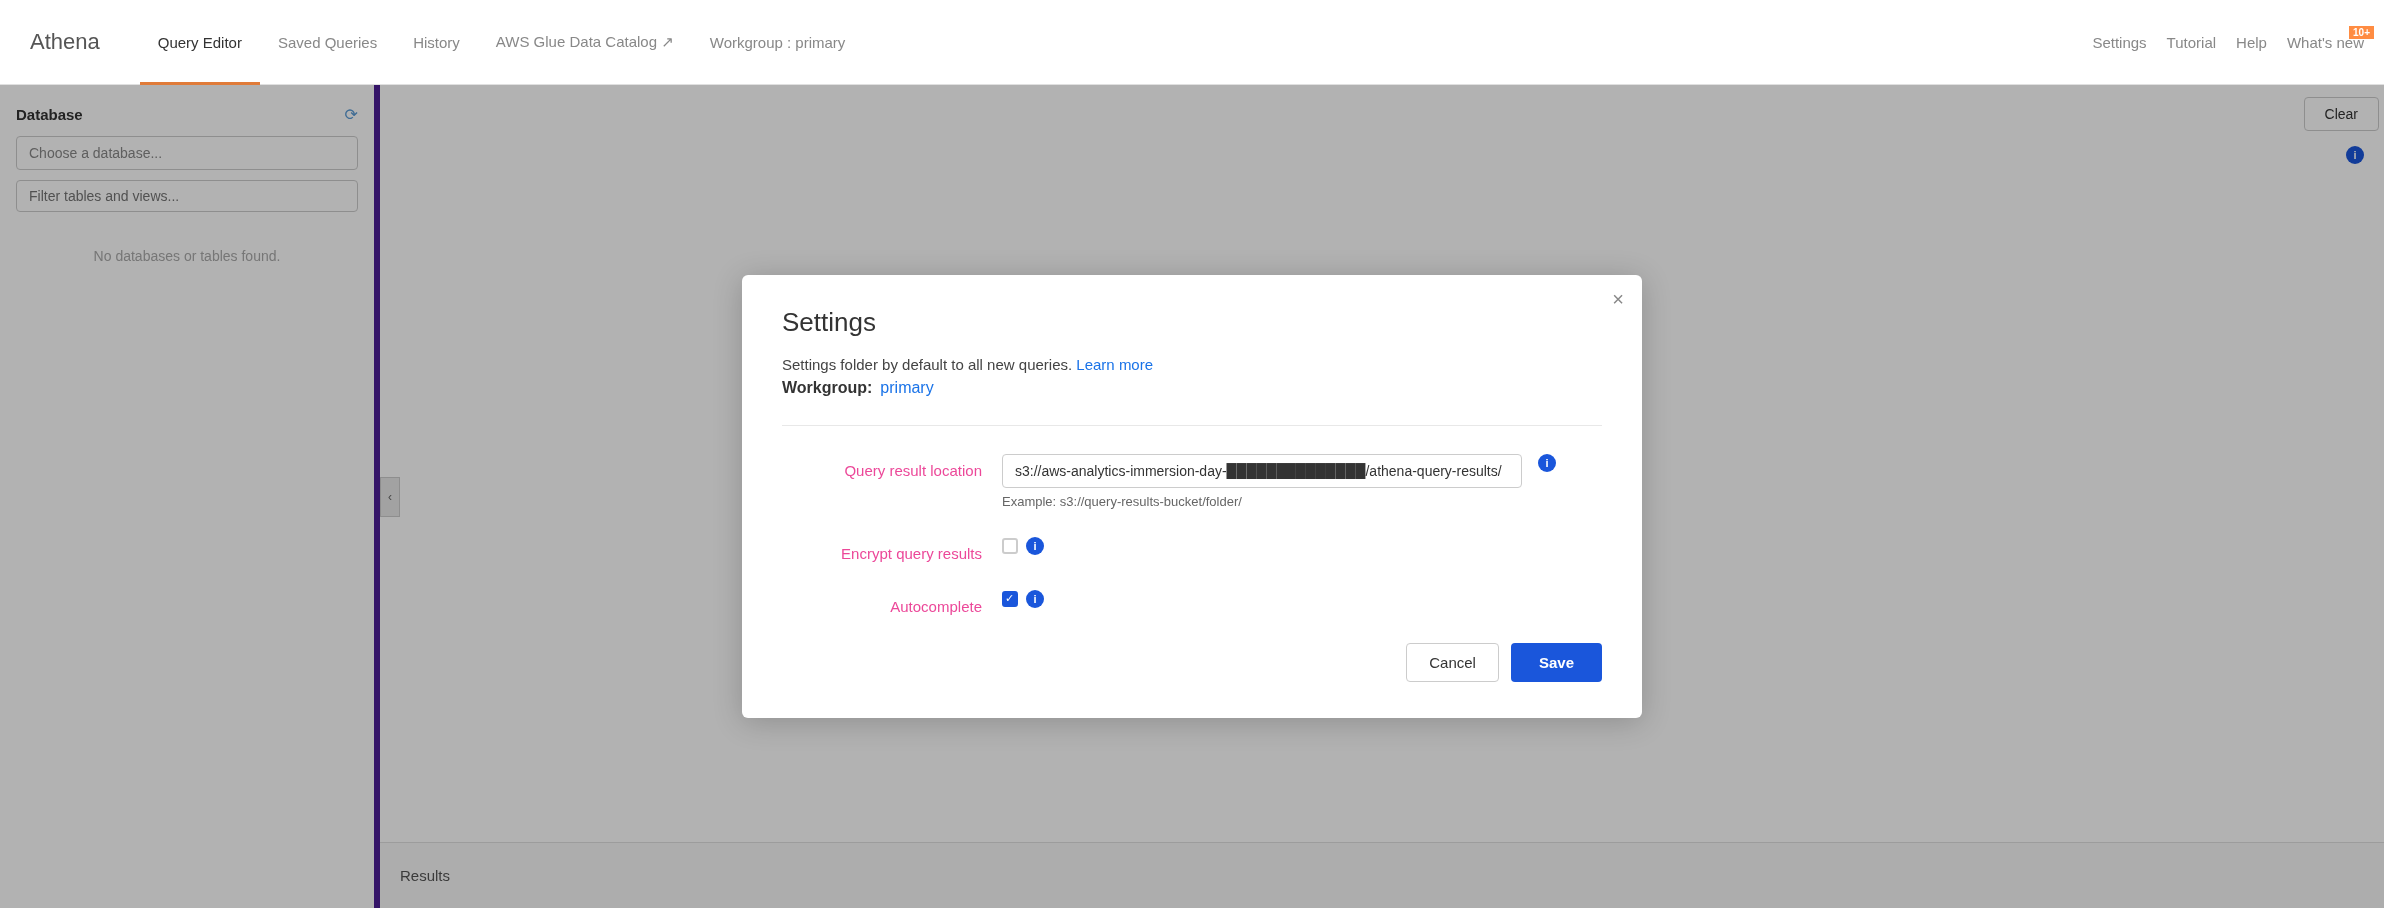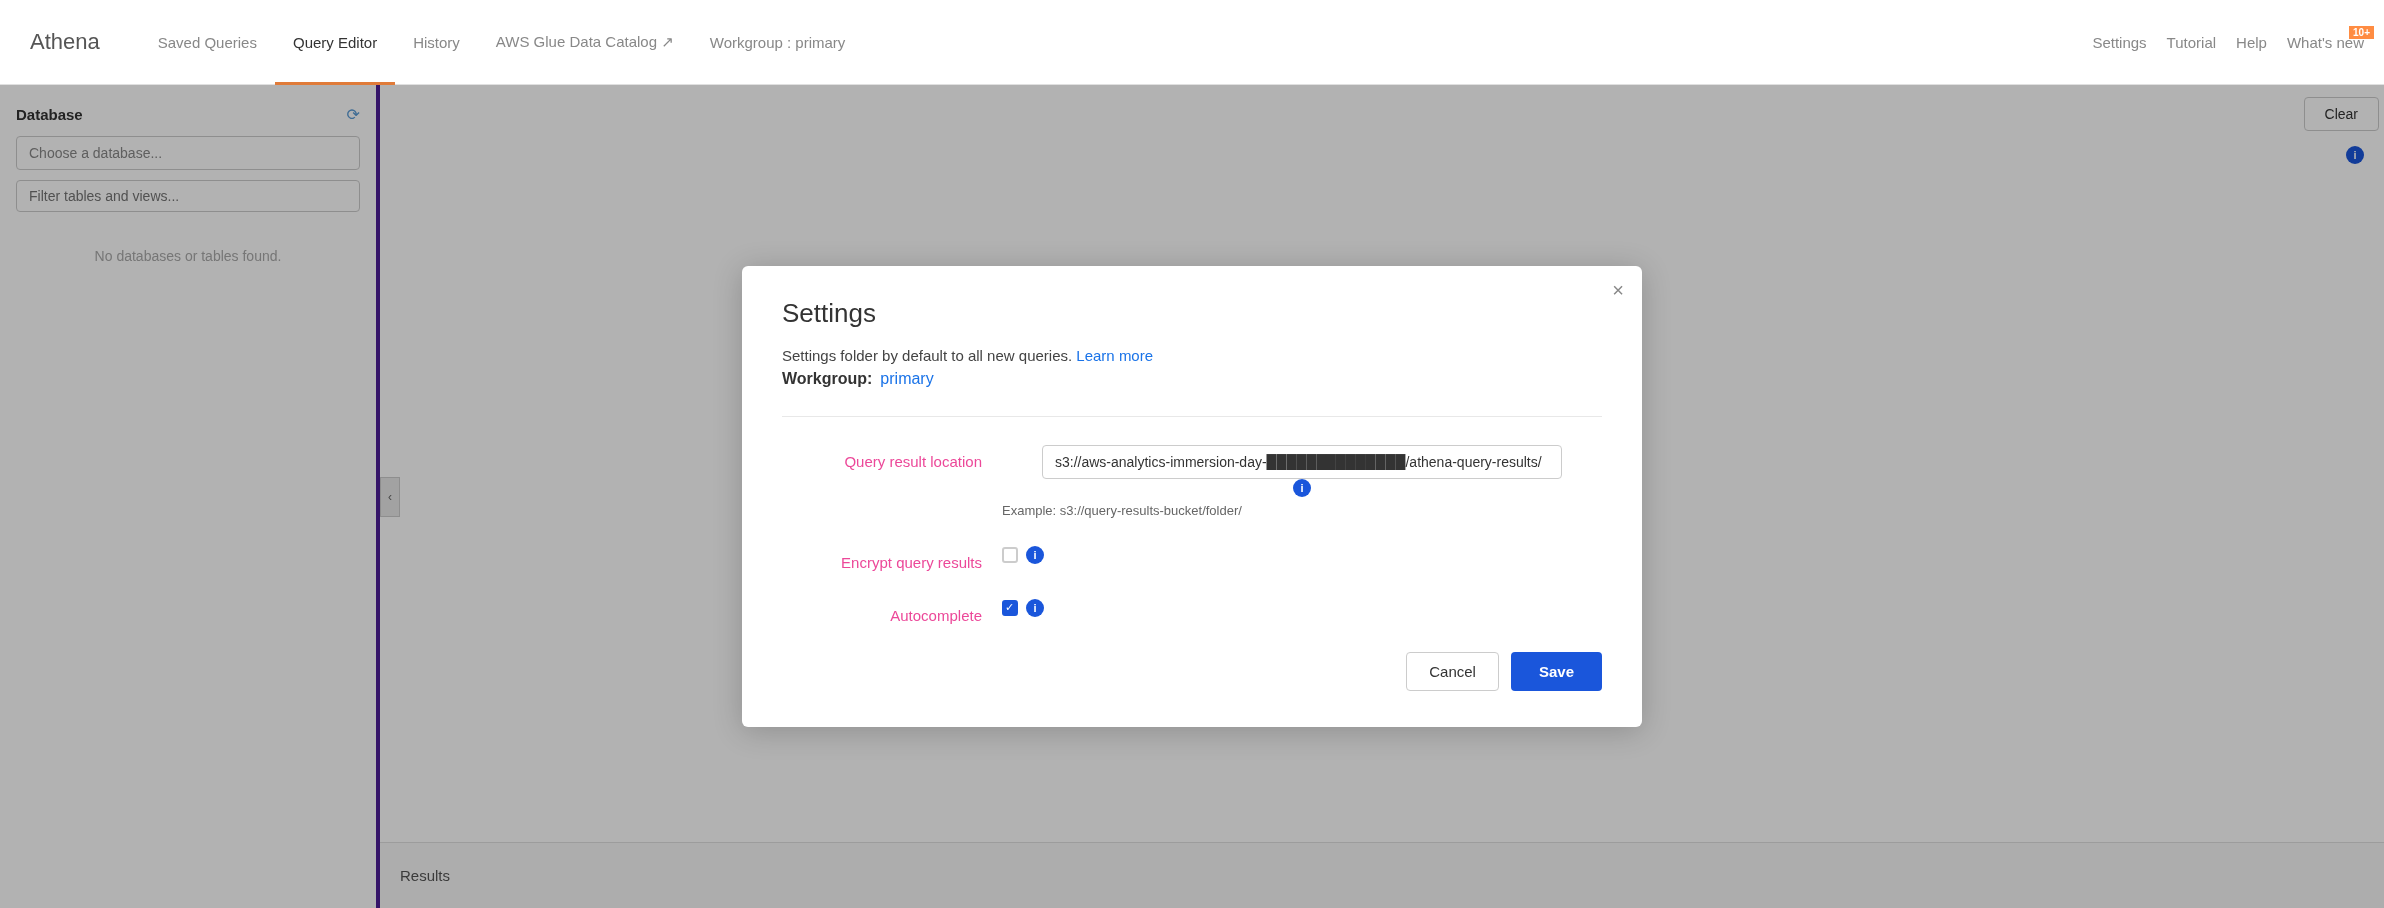--- a/index.html
+++ b/index.html
@@ -83,21 +83,21 @@
     .main-layout {
       display: flex;
       height: calc(908px - 85px);
       position: relative;
     }
 
     
     .sidebar {
       width: 380px;
       background: #fff;
-      border-right: 4px solid #4c1d95;
+      border-right: 6px solid #4c1d95;
       padding: 20px 16px;
       flex-shrink: 0;
     }
     .sidebar-section-header {
       display: flex;
       align-items: center;
       justify-content: space-between;
       margin-bottom: 12px;
     }
     .sidebar-section-title {
@@ -287,23 +287,21 @@
       text-align: right;
     }
     .modal-field-content {
       flex: 1;
       display: flex;
       flex-direction: column;
       gap: 6px;
     }
     .modal-input-row {
       display: flex;
-      align-items: center;
-      gap: 0;
-      flex-direction: column;
+      gap: 16px;
     }
     .modal-input {
       width: 520px;
       padding: 8px 12px;
       border: 1px solid #ccc;
       border-radius: 4px;
       font-size: 14px;
       color: #333;
     }
     .modal-example {
@@ -376,25 +374,25 @@
       font-weight: 600;
       cursor: pointer;
     }
   </style>
 </head>
 <body>
 
 <nav class="top-nav">
   <span class="nav-brand">Athena</span>
 
+  <div class="nav-tab active">
+    <span>Query Editor</span>
+  </div>
   <div class="nav-tab">
     <span>Saved Queries</span>
-  </div>
-  <div class="nav-tab active">
-    <span>Query Editor</span>
   </div>
   <div class="nav-tab">
     <span>History</span>
   </div>
   <div class="nav-tab">
     <span>AWS Glue Data Catalog ↗</span>
   </div>
   <div class="nav-tab">
     <span>Workgroup : primary</span>
   </div>

